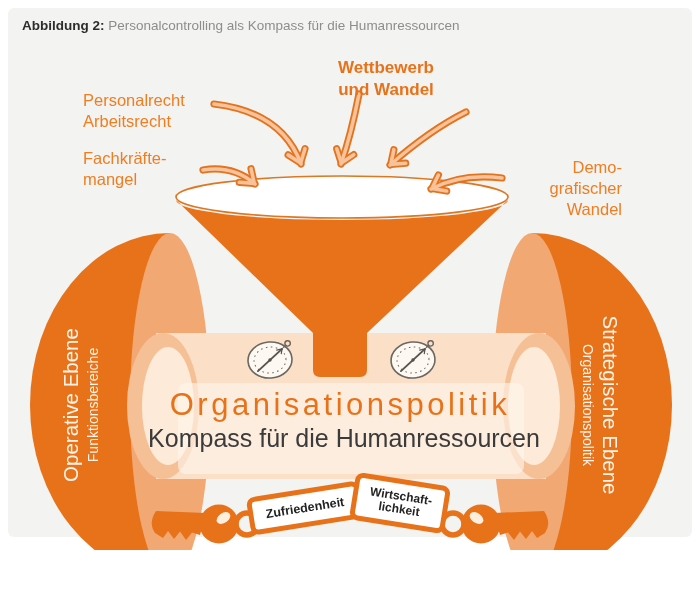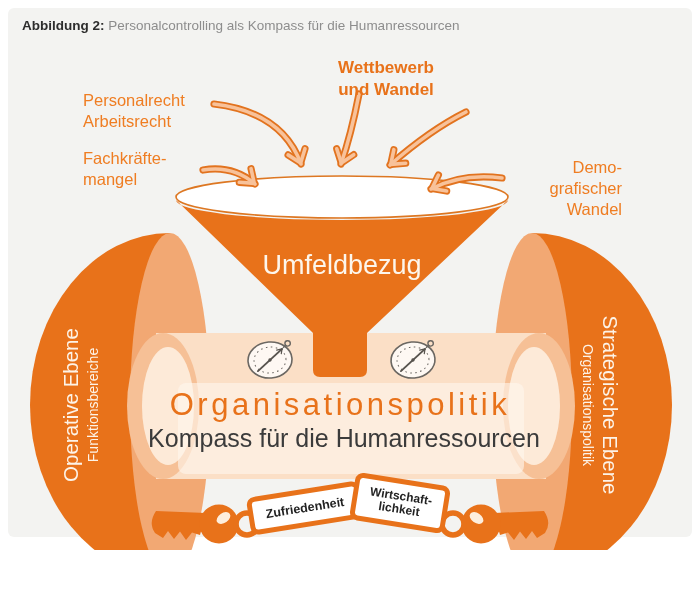--- a/index.html
+++ b/index.html
@@ -128,21 +128,20 @@
   <div class="txt factor f-personalrecht">Personalrecht
 Arbeitsrecht</div>
   <div class="txt factor f-fachkraefte">Fachkräfte-
 mangel</div>
   <div class="txt factor f-wettbewerb">Wettbewerb
 und Wandel</div>
   <div class="txt factor f-demografie">Demo-
 grafischer
 Wandel</div>
 
-  <div class="txt funnel-l2">Umfeldbezug</div>
 
   <div class="txt pc-title">Organisationspolitik</div>
   <div class="txt pc-sub1">Kompass für die Humanressourcen</div>
 
   <div class="sphere-label sp-left">
     <span class="big">Operative Ebene</span>
     <span class="small">Funktionsbereiche</span>
   </div>
   <div class="sphere-label sp-right">
     <span class="big">Strategische Ebene</span>

